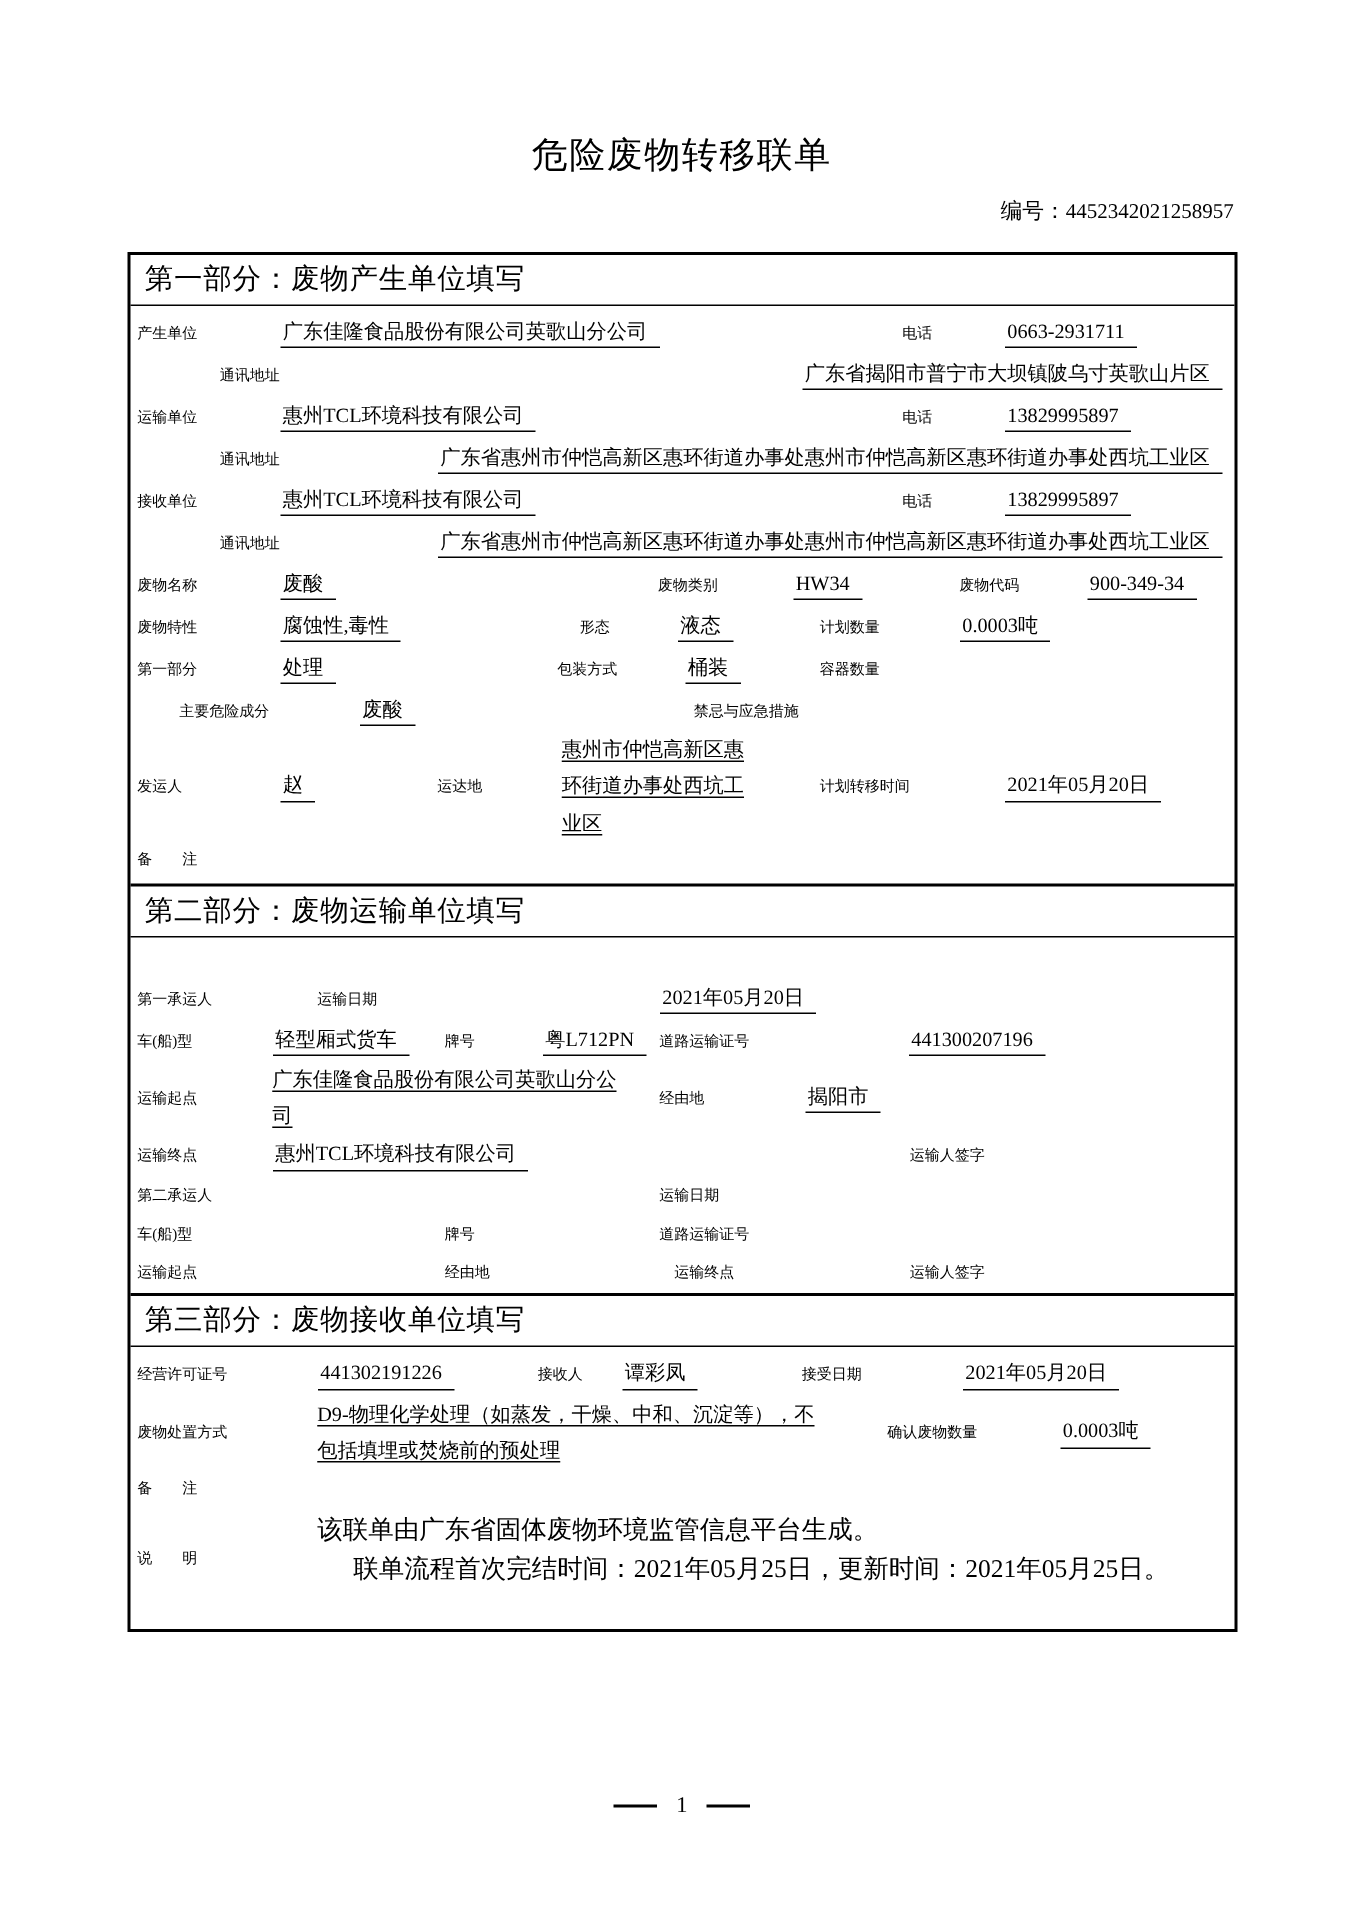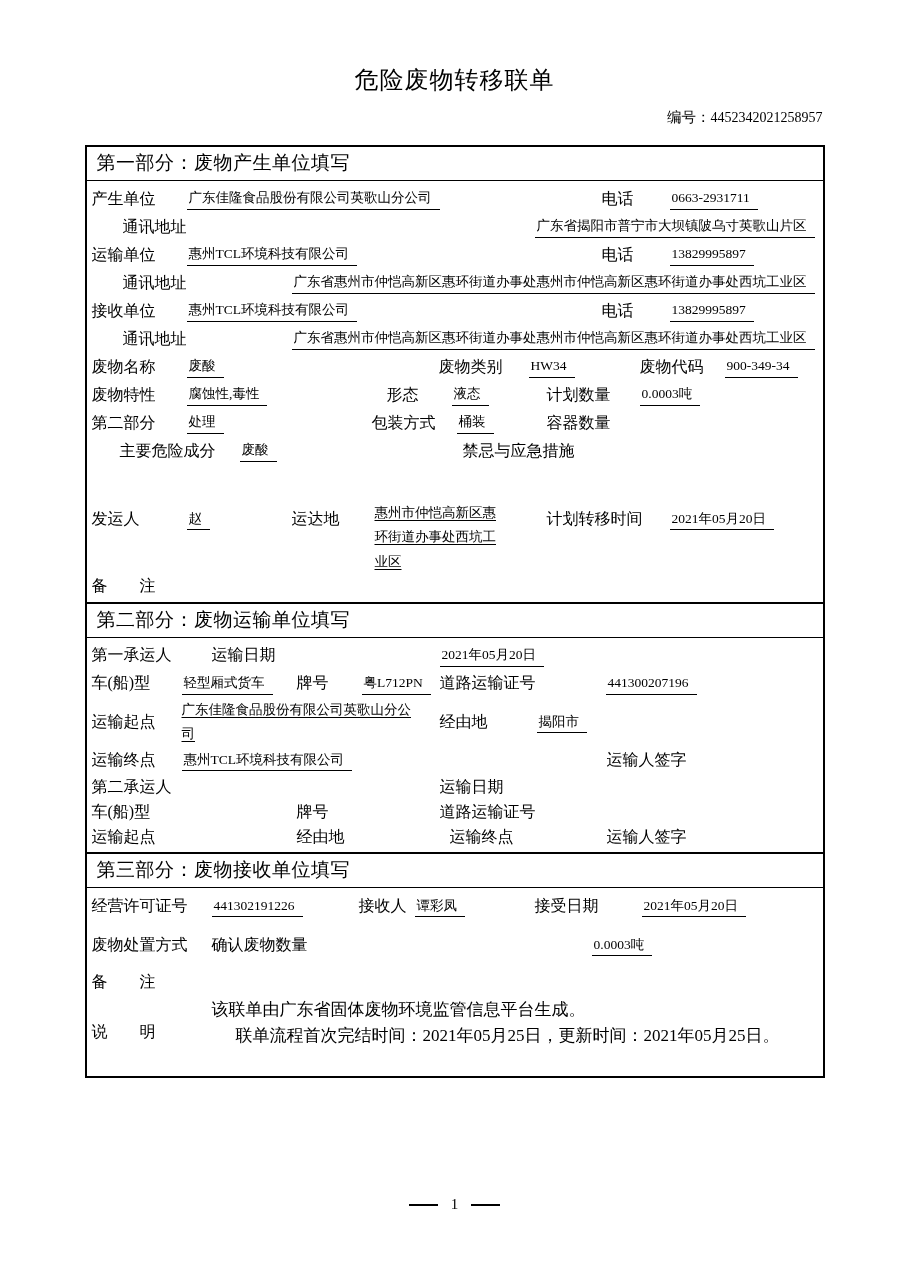--- a/index.html
+++ b/index.html
@@ -5,21 +5,21 @@
   * { margin:0; padding:0; box-sizing:border-box; }
   html,body { background:#fff; }
   .page {
     position:relative;
     width:909px; height:1286px;
     background:#fff; color:#000;
     font-family:"Liberation Serif","DejaVu Serif",serif;
     overflow:hidden;
   }
   .doc-title {
-    padding-top:64px;
+    padding-top:87px;
     text-align:center;
     font-size:24px;
     letter-spacing:1px;
     font-weight:400;
   }
   .serial-line {
     width:740px;
     margin:12px auto 18px;
     text-align:right;
     font-size:14.5px;
@@ -34,44 +34,44 @@
   .section-header {
     font-size:19px;
     padding:3px 10px 4px;
     border-bottom:1.5px solid #000;
     letter-spacing:0.5px;
   }
   .section-body { padding:4px 8px 2px 5px; }
   .sec-divider { border-top:2px solid #000; }
   .row { display:grid; align-items:center; min-height:28px; }
   .row.tall { min-height:46px; }
-  .lbl { font-size:16px; white-space:nowrap; }
+  .lbl { font-size:10px; white-space:nowrap; }
   .val { font-size:13.5px; white-space:nowrap; }
   .u { border-bottom:1px solid #000; padding:0 8px 1px 2px; display:inline-block; line-height:1.35; }
   .u-multi {
     display:inline-block;
     white-space:normal;
     text-decoration:underline;
     text-underline-offset:3px;
     text-decoration-thickness:1px;
     line-height:1.8;
   }
-  .w-dest { width:134px;margin-top:36px; }
+  .w-dest { width:134px; }
   .w-origin { width:230px; }
   .w-disposal { width:342px; }
   
   .r-unit      { grid-template-columns:95px 415px 68px auto; }
   .r-addr      { grid-template-columns:95px auto;text-align:right; }
   .r-wastename { grid-template-columns:95px 252px 90px 111px 85px auto; }
   .r-property  { grid-template-columns:95px 200px 65px 95px 93px auto; }
   .r-purpose   { grid-template-columns:95px 185px 85px 90px 93px auto; }
   .r-hazard    { grid-template-columns:120px 223px auto;margin-left:28px; }
   .r-consignor { grid-template-columns:95px 105px 83px 172px 123px auto; }
   .r-remark    { min-height:26px; display:block; padding-top:2px; }
-  .r2-1 { grid-template-columns:120px 228px 166px auto; }
+  .r2-1 { grid-template-columns:120px 228px 166px auto;margin-top:23px; }
   .r2-2 { grid-template-columns:90px 115px 65px 78px 166px auto; }
   .r2-3 { grid-template-columns:90px 258px 97px auto; min-height:44px; }
   .r2-4 { grid-template-columns:90px 425px auto; }
   .r2-5 { grid-template-columns:120px 228px auto; min-height:26px; }
   .r2-6 { grid-template-columns:205px 143px auto; min-height:25px; }
   .r2-7 { grid-template-columns:205px 153px 157px auto; min-height:25px; }
   .r3-1 { grid-template-columns:120px 147px 56px 120px 107px auto; }
   .r3-2 { grid-template-columns:120px 380px 115px auto; min-height:50px; }
   .r3-4 { grid-template-columns:120px auto; align-items:start; min-height:78px; }
   .note-lines { font-size:17px; line-height:26px; padding-top:1px; }
@@ -148,21 +148,21 @@
       <div class="row r-property">
         <span class="lbl">废物特性</span>
         <span><span class="val u">腐蚀性,毒性</span></span>
         <span class="lbl">形态</span>
         <span><span class="val u">液态</span></span>
         <span class="lbl">计划数量</span>
         <span><span class="val u">0.0003吨</span></span>
       </div>
 
       <div class="row r-purpose">
-        <span class="lbl">第二部分</span>
+        <span class="lbl">第一部分</span>
         <span><span class="val u">处理</span></span>
         <span class="lbl">包装方式</span>
         <span><span class="val u">桶装</span></span>
         <span class="lbl">容器数量</span>
         <span></span>
       </div>
 
       <div class="row r-hazard">
         <span class="lbl">主要危险成分</span>
         <span><span class="val u">废酸</span></span>
@@ -241,20 +241,21 @@
         <span class="lbl">经营许可证号</span>
         <span><span class="val u">441302191226</span></span>
         <span class="lbl">接收人</span>
         <span><span class="val u">谭彩凤</span></span>
         <span class="lbl">接受日期</span>
         <span><span class="val u">2021年05月20日</span></span>
       </div>
 
       <div class="row r3-2">
         <span class="lbl">废物处置方式</span>
+        <span><span class="val u-multi w-disposal">D9-物理化学处理（如蒸发，干燥、中和、沉淀等），不包括填埋或焚烧前的预处理</span></span>
         <span class="lbl">确认废物数量</span>
         <span><span class="val u">0.0003吨</span></span>
       </div>
 
       <div class="row r-remark">
         <span class="lbl">备　　注</span>
       </div>
 
       <div class="row r3-4">
         <span class="lbl" style="padding-top:26px;">说　　明</span>

